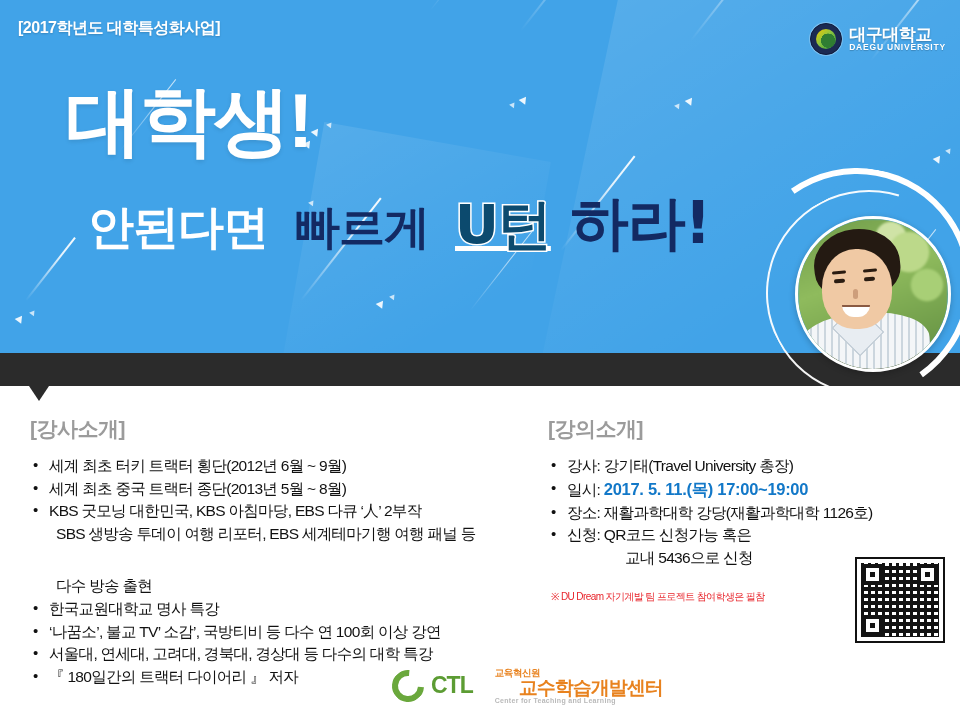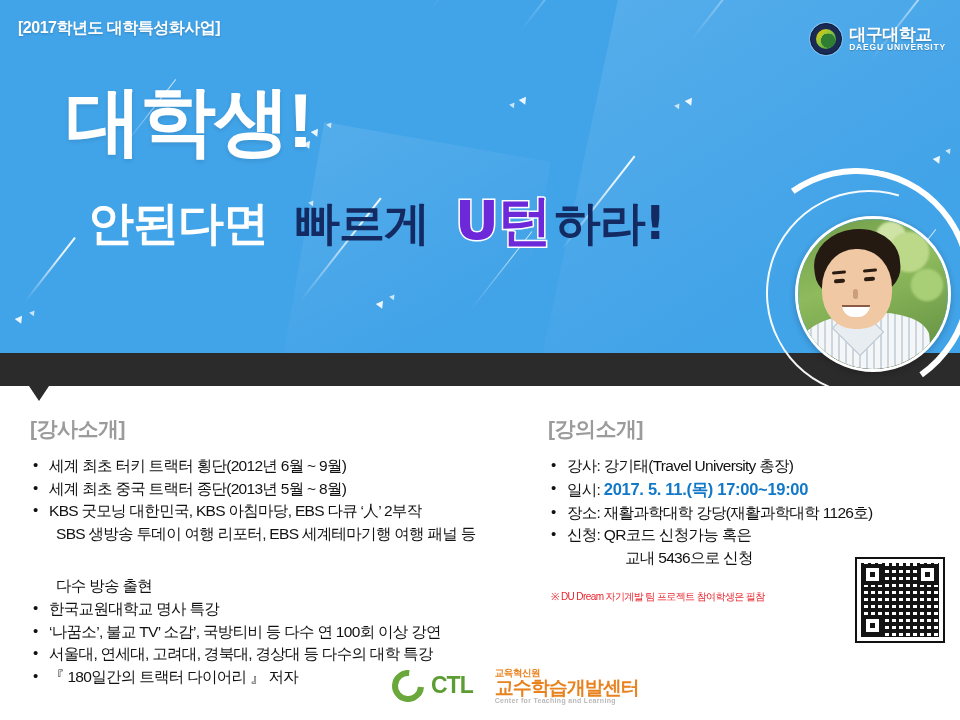--- a/index.html
+++ b/index.html
@@ -102,26 +102,27 @@
     white-space:nowrap;
   }
   .hand {
     font-family:"DejaVu Sans", sans-serif;
     font-weight:bold;
     letter-spacing:-1px;
   }
   .hand-white { color:#ffffff; font-size:46px; }
   .hand-navy  { color:#132a63; font-size:46px; margin-left:26px; }
   .hand-uturn {
-    font-size:54px; color:#6d28d9; margin-left:26px;
+    font-size:54px; color:#0c4a6e; margin-left:26px;
     -webkit-text-stroke:3px #ffffff;
     paint-order:stroke fill;
     font-weight:bold;
-  }
-  .hand-tail { color:#132a63; font-size:46px; margin-left:4px; }
+    text-decoration:underline;
+  }
+  .hand-tail { color:#132a63; font-size:58px; margin-left:20px; }
 
   
   .photo-wrap {
     position:absolute; left:795px; top:216px; width:156px; height:156px;
     border-radius:50%;
     overflow:hidden;
     border:3px solid #ffffff;
     box-shadow:0 2px 6px rgba(0,0,0,.22);
     z-index:6;
   }
@@ -275,21 +276,21 @@
     border-right-color:transparent;
     transform:rotate(-40deg);
     flex:none;
   }
   .ctl-c {
     font-size:23px; font-weight:bold; color:#5c9c33; letter-spacing:-1px;
     margin-left:-13px;
   }
   .ctl-txt { line-height:1.0; margin-left:2px; }
   .ctl-top { font-size:9.5px; color:#e8821e; font-weight:bold; letter-spacing:-0.4px; }
-  .ctl-mid { font-size:19px; color:#e8821e; font-weight:bold; letter-spacing:-1px; }
+  .ctl-mid { font-size:19px; color:#e8821e; font-weight:bold; letter-spacing:-1px;margin-left:24px; }
   .ctl-bot { font-size:7px; color:#b9b9b9; font-weight:bold; letter-spacing:.3px; }
 </style>
 </head>
 <body>
 
 <div id="poster">
 
   <div class="blue-panel">
     <div class="blue-wash"></div>
     <div class="blue-wash2"></div>

